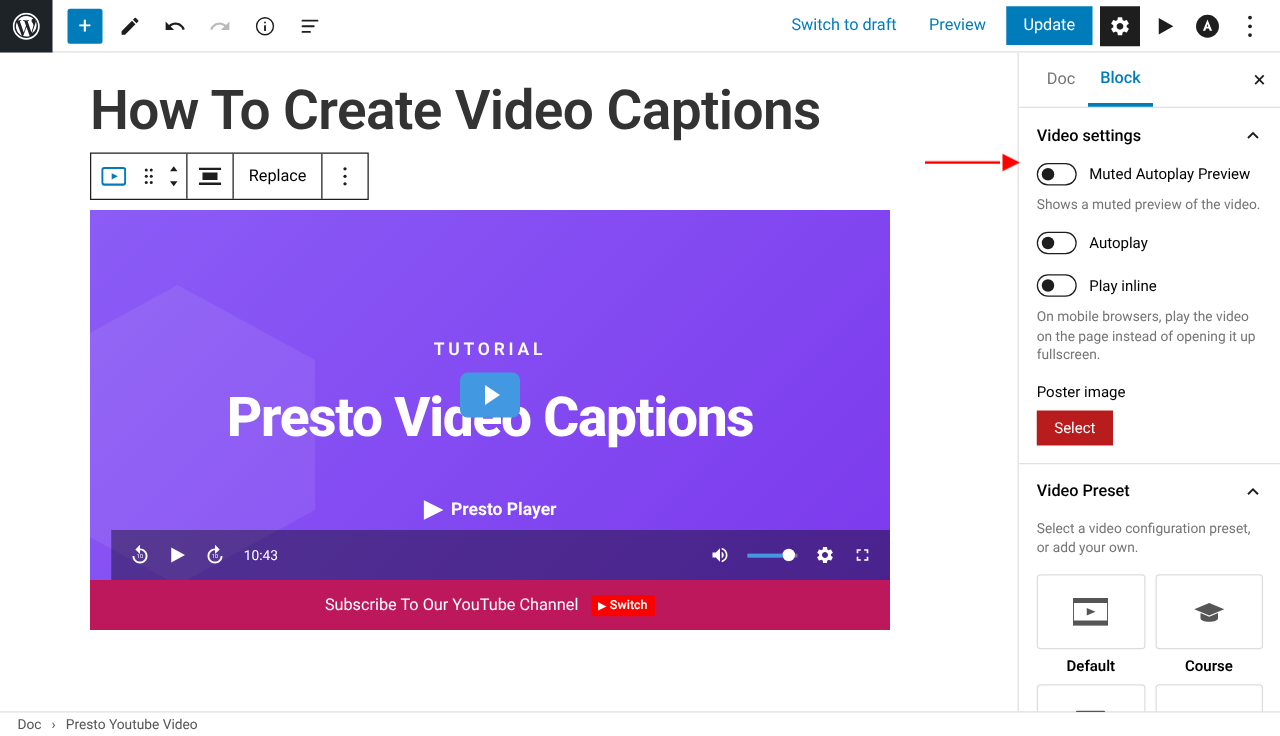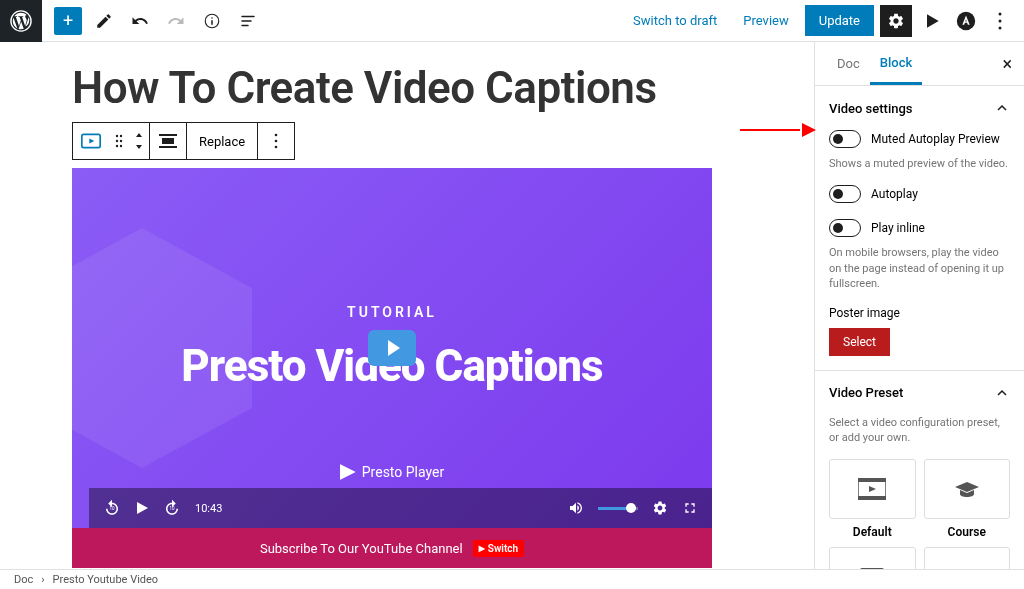--- a/index.html
+++ b/index.html
@@ -25,27 +25,27 @@
 .title { font-size: 44px; font-weight: 600; color: #333; margin-bottom: 8px; letter-spacing: -0.5px; }
 
 .block-toolbar { display: flex; border: 1px solid #1e1e1e; background: #fff; width: fit-content; margin-bottom: 8px; position: relative; z-index: 10; }
 .tb-group { display: flex; align-items: center; border-right: 1px solid #1e1e1e; }
 .tb-group:last-child { border-right: none; }
 .tb-btn { width: 36px; height: 36px; display: flex; align-items: center; justify-content: center; cursor: pointer; }
 .tb-btn.tight { width: 20px; }
 .tb-text { padding: 0 12px; font-size: 13px; cursor: pointer; height: 36px; display: flex; align-items: center; }
 
 .video-wrap { width: 640px; background: #000; }
-.video-poster { height: 360px; background: linear-gradient(135deg, #8b5cf6, #7c3aed); position: relative; display: flex; flex-direction: column; align-items: center; justify-content: center; color: #fff; overflow: hidden; }
+.video-poster { height: 296px; background: linear-gradient(135deg, #8b5cf6, #7c3aed); position: relative; display: flex; flex-direction: column; align-items: center; justify-content: center; color: #fff; overflow: hidden; }
 .video-poster .bg-shape { position: absolute; left: -40px; top: 60px; width: 220px; height: 240px; background: rgba(255,255,255,0.08); clip-path: polygon(50% 0%, 100% 25%, 100% 75%, 50% 100%, 0% 75%, 0% 25%); }
 .tutorial-label { font-size: 14px; letter-spacing: 3px; font-weight: 600; margin-bottom: 20px; }
 .poster-title { font-size: 44px; font-weight: 800; text-align: center; letter-spacing: -1px; }
 .play-overlay { position: absolute; top: 50%; left: 50%; transform: translate(-50%, -50%); width: 48px; height: 36px; background: #4299e1; border-radius: 6px; display: flex; align-items: center; justify-content: center; }
 .play-overlay::after { content: ""; border-left: 12px solid #fff; border-top: 8px solid transparent; border-bottom: 8px solid transparent; margin-left: 3px; }
-.presto-logo { position: absolute; bottom: 48px; display: flex; align-items: center; gap: 6px; font-size: 14px; font-weight: 400; justify-content: flex-end; }
+.presto-logo { position: absolute; bottom: 48px; display: flex; align-items: center; gap: 6px; font-size: 14px; font-weight: 700; justify-content: flex-end; }
 .presto-logo-icon { width: 16px; height: 16px; background: #fff; clip-path: polygon(0 0, 100% 50%, 0 100%); }
 
 .video-controls { height: 40px; display: flex; align-items: center; padding: 0 14px; color: #fff; font-size: 12px; gap: 14px; background: rgba(0,0,0,0.4); position: absolute; bottom: 0; left: 17px; right: 0; }
 .ctrl-btn { cursor: pointer; display: flex; align-items: center; }
 .time { font-size: 11px; }
 .ctrl-spacer { flex: 1; }
 .vol-bar { width: 40px; height: 3px; background: rgba(255,255,255,0.3); position: relative; }
 .vol-bar::after { content: ""; position: absolute; left: 0; width: 70%; height: 100%; background: #4299e1; }
 .vol-thumb { position: absolute; left: 70%; top: -4px; width: 10px; height: 10px; background: #fff; border-radius: 50%; }
 

